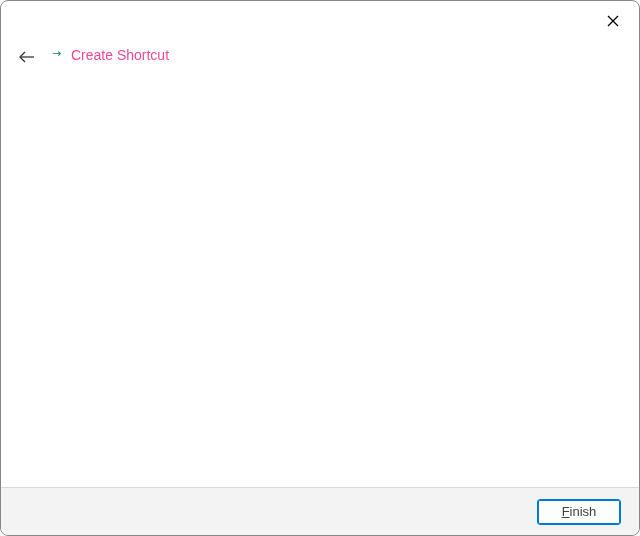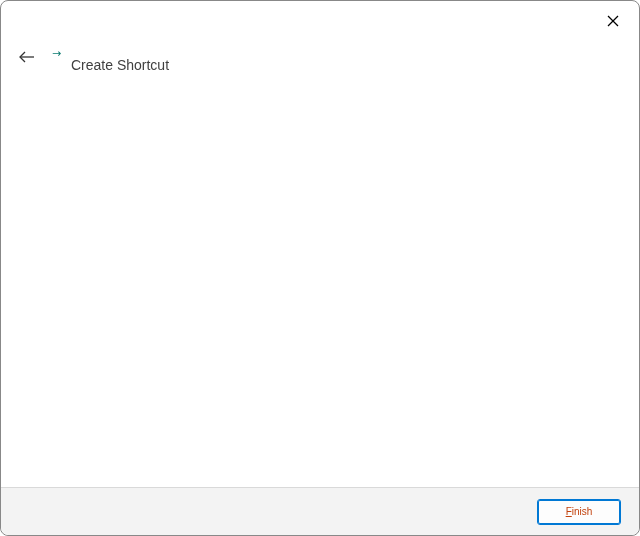--- a/index.html
+++ b/index.html
@@ -52,24 +52,24 @@
       justify-content: center;
     }
     .shortcut-glyph {
       font-size: 11px;
       color: #0a7a6f;
       transform: rotate(-45deg);
     }
 
     .header-title {
       position: absolute;
-      top: 56px;
+      top: 46px;
       left: 70px;
       font-size: 14px;
-      color: #404040;
+      color: #ec4899;
     }
 
     .content {
       position: absolute;
       top: 90px;
       left: 44px;
       right: 44px;
     }
 
     .heading {
@@ -130,28 +130,28 @@
       align-items: center;
       justify-content: flex-end;
       padding-right: 18px;
       gap: 10px;
       border-bottom-left-radius: 8px;
       border-bottom-right-radius: 8px;
     }
     .btn {
       min-width: 84px;
       height: 26px;
-      font-size: 10px;
+      font-size: 13px;
       font-family: inherit;
       background: #fdfdfd;
       border: 1px solid #b8b8b8;
       border-radius: 3px;
       cursor: pointer;
       padding: 0 12px;
-      color: #c2410c;
+      color: #404040;
     }
     .btn.primary {
       border: 1px solid #0078d4;
       box-shadow: inset 0 0 0 1px #0078d4;
     }
     .btn .ul { text-decoration: underline; }
   </style>
 </head>
 <body>
 

